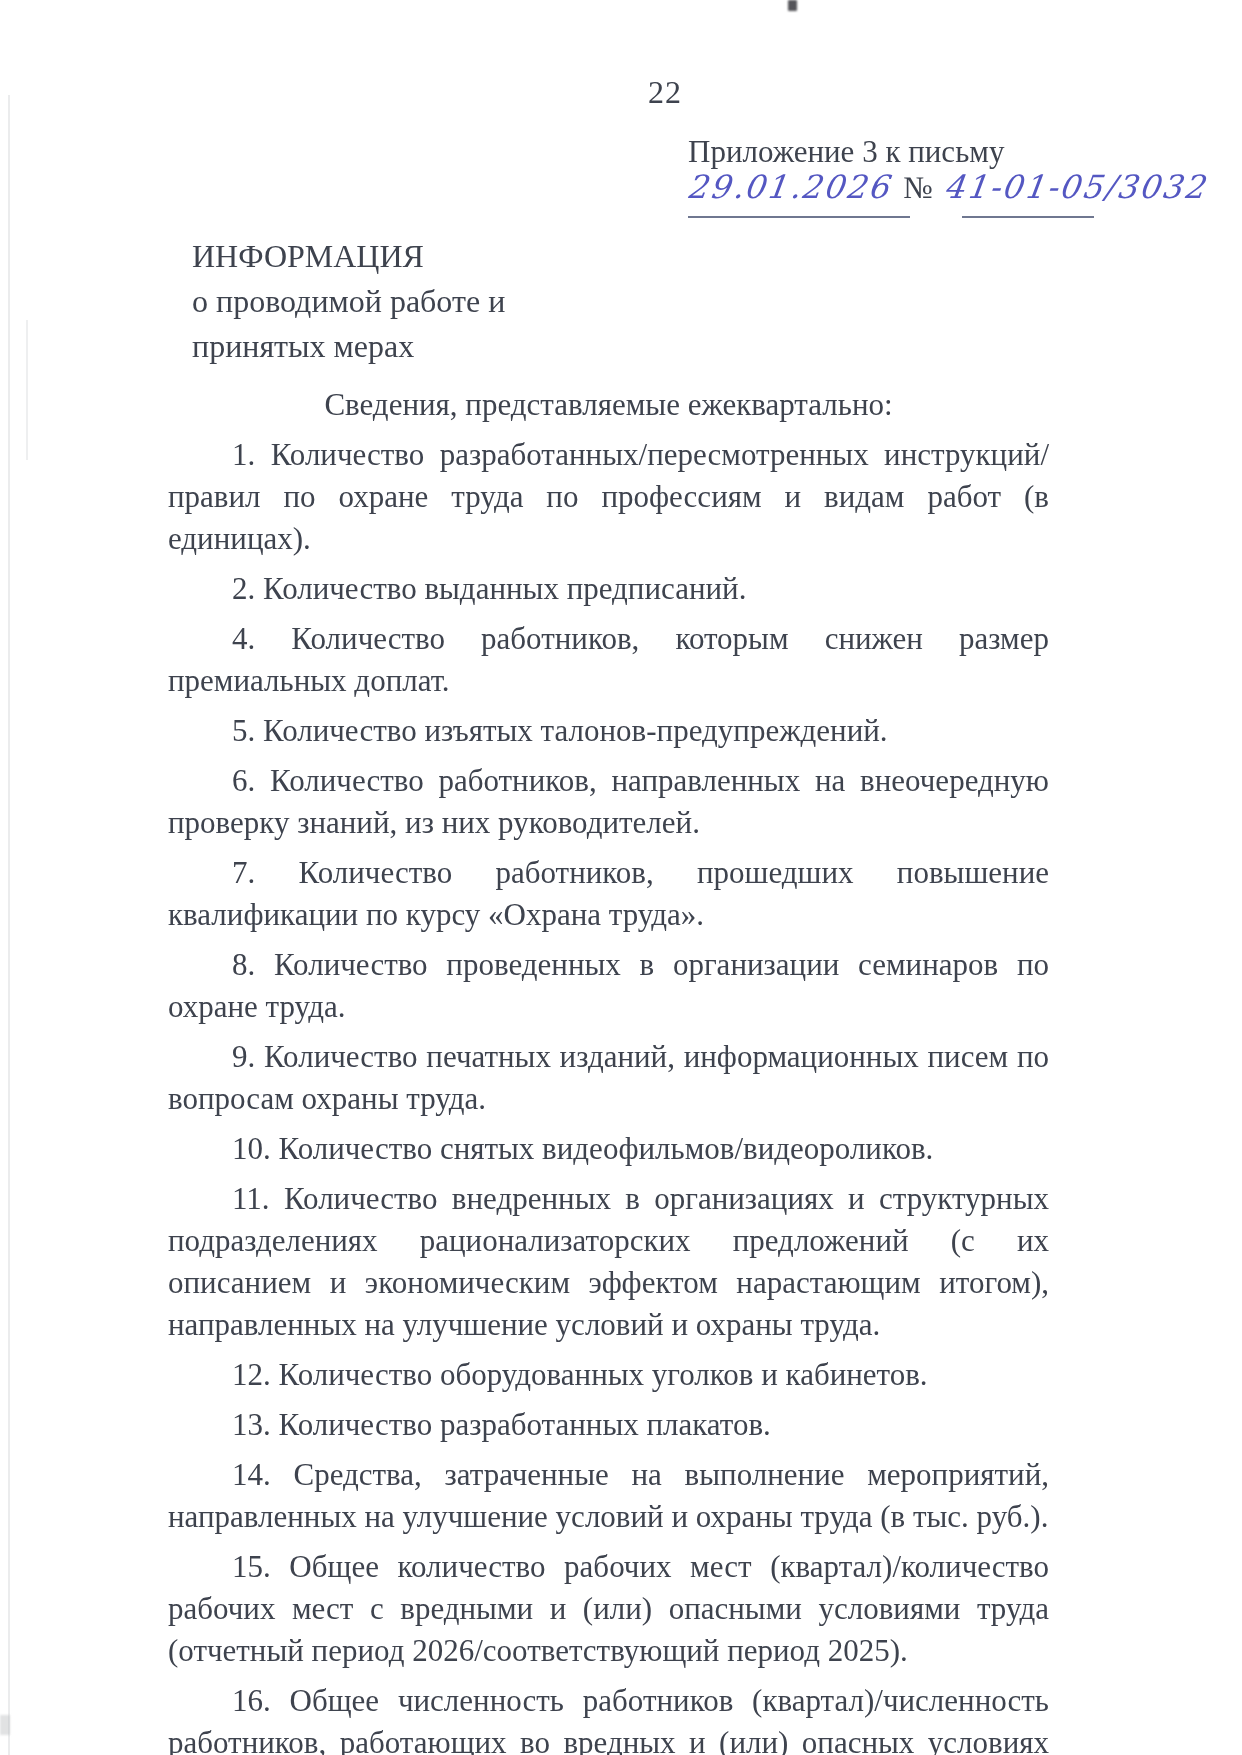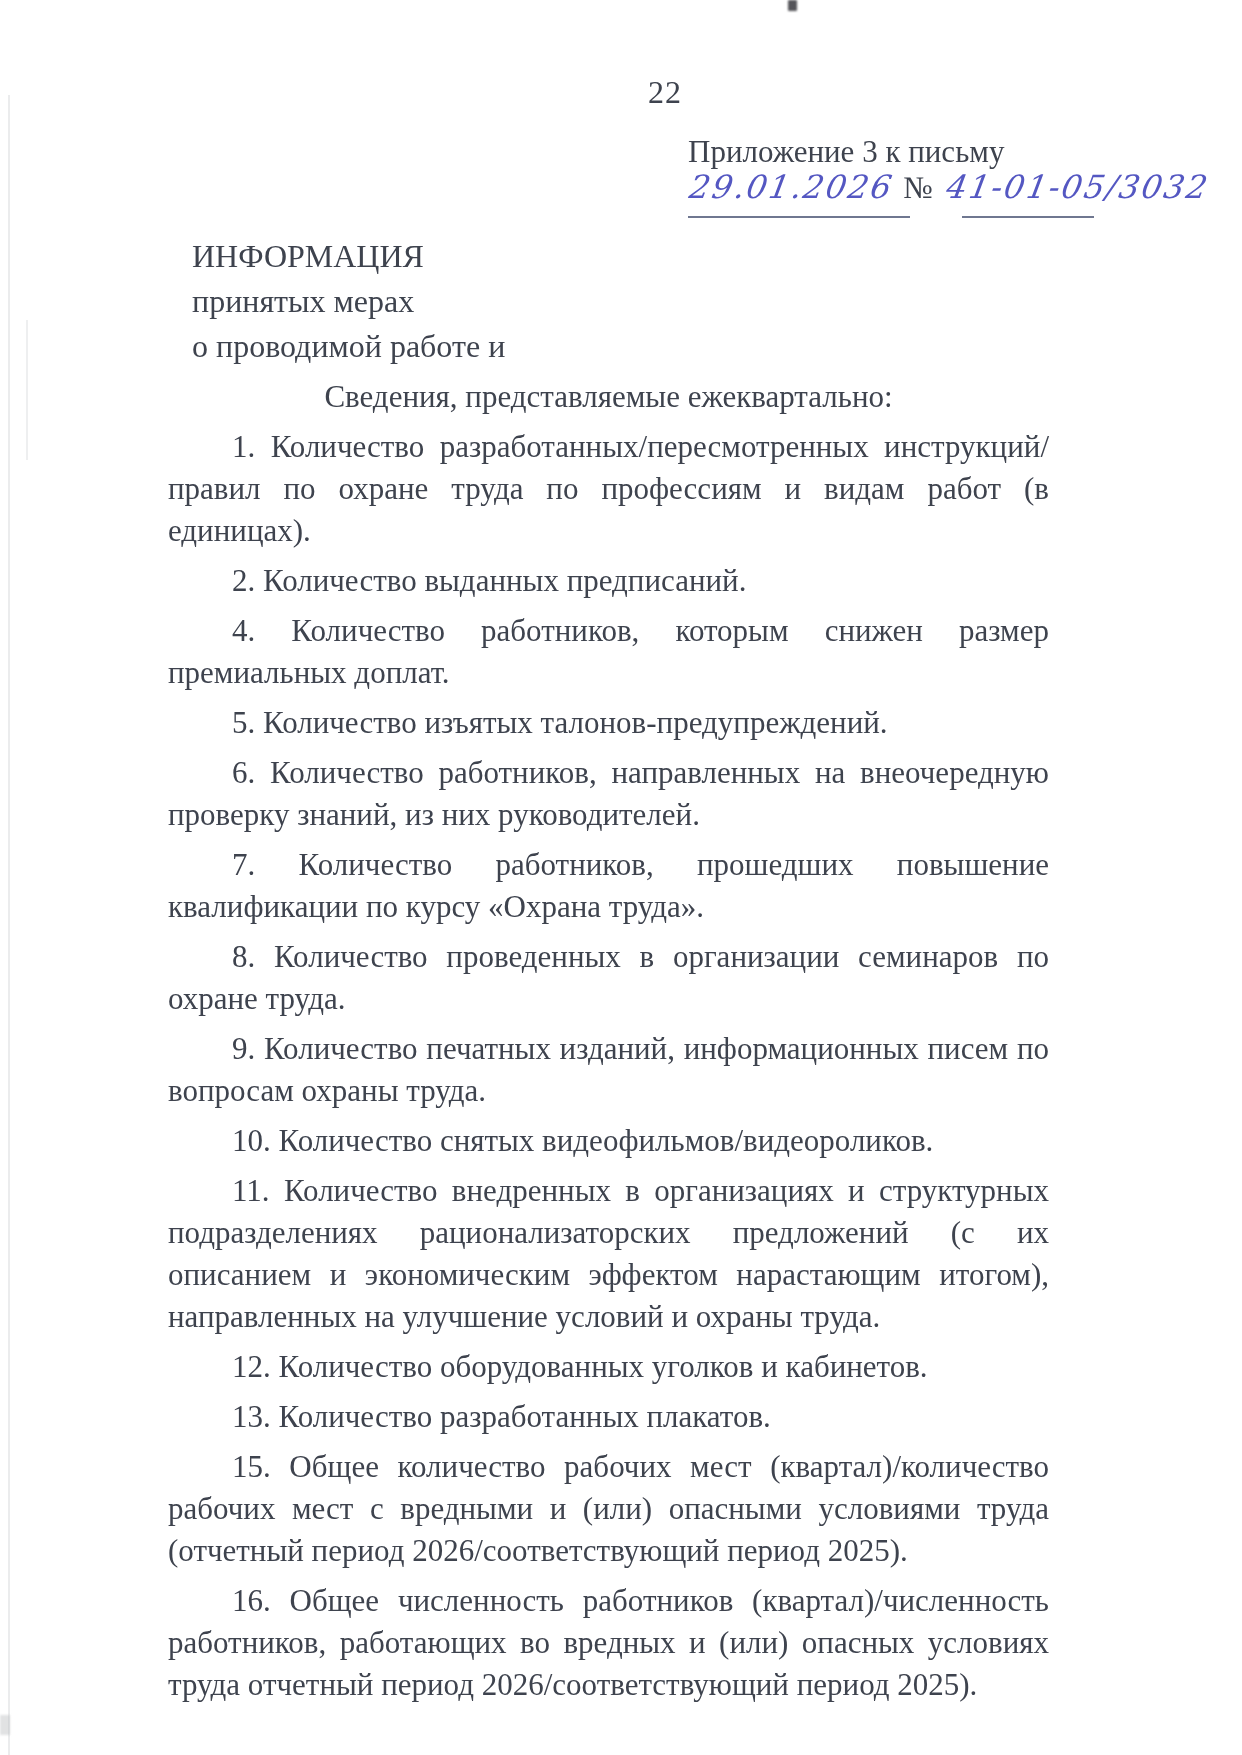--- a/index.html
+++ b/index.html
@@ -64,21 +64,21 @@
   .doc-title {
     position:absolute; left:160px; top:234px;
     font-size:32px; line-height:45px;margin-left:32px;
   }
 
   .main-text {
     position:absolute; left:160px; top:376px; width:897px;
     font-size:31px; line-height:42px;
   }
   .section-heading {
-    text-align:center; margin:0;
+    text-align:center; margin:8px;
   }
   .list-item {
     margin:8px; text-indent:64px; text-align:justify;
     text-align-last:left;
   }
 </style>
 </head>
 <body>
 
 <div class="top-smudge"></div>
@@ -93,35 +93,36 @@
 <div class="ref-line">
   <span class="hw">29.01.2026</span>
   <span class="no-sign">№</span>
   <span class="hw">41-01-05/3032</span>
 </div>
 <div class="underline-a"></div>
 <div class="underline-b"></div>
 
 <div class="doc-title">
   <div>ИНФОРМАЦИЯ</div>
+  <div>о проводимой работе и</div>
   <div>принятых мерах</div>
-  <div>о проводимой работе и</div>
 </div>
 
 <div class="main-text">
   <p class="section-heading">Сведения, представляемые ежеквартально:</p>
   <div>
       <p class="list-item">1. Количество разработанных/пересмотренных инструкций/правил по охране труда по профессиям и видам работ (в единицах).</p>
       <p class="list-item">2. Количество выданных предписаний.</p>
       <p class="list-item">4. Количество работников, которым снижен размер премиальных доплат.</p>
       <p class="list-item">5. Количество изъятых талонов-предупреждений.</p>
       <p class="list-item">6. Количество работников, направленных на внеочередную проверку знаний, из них руководителей.</p>
       <p class="list-item">7. Количество работников, прошедших повышение квалификации по курсу «Охрана труда».</p>
       <p class="list-item">8. Количество проведенных в организации семинаров по охране труда.</p>
       <p class="list-item">9. Количество печатных изданий, информационных писем по вопросам охраны труда.</p>
       <p class="list-item">10. Количество снятых видеофильмов/видеороликов.</p>
       <p class="list-item">11. Количество внедренных в организациях и структурных подразделениях рационализаторских предложений (с их описанием и экономическим эффектом нарастающим итогом), направленных на улучшение условий и охраны труда.</p>
       <p class="list-item">12. Количество оборудованных уголков и кабинетов.</p>
       <p class="list-item">13. Количество разработанных плакатов.</p>
+      <p class="list-item">14. Средства, затраченные на выполнение мероприятий, направленных на улучшение условий и охраны труда (в тыс. руб.).</p>
       <p class="list-item">15. Общее количество рабочих мест (квартал)/количество рабочих мест с вредными и (или) опасными условиями труда (отчетный период 2026/соответствующий период 2025).</p>
       <p class="list-item">16. Общее численность работников (квартал)/численность работников, работающих во вредных и (или) опасных условиях труда отчетный период 2026/соответствующий период 2025).</p>
     </div>
 </div>
 
 </body></html>

